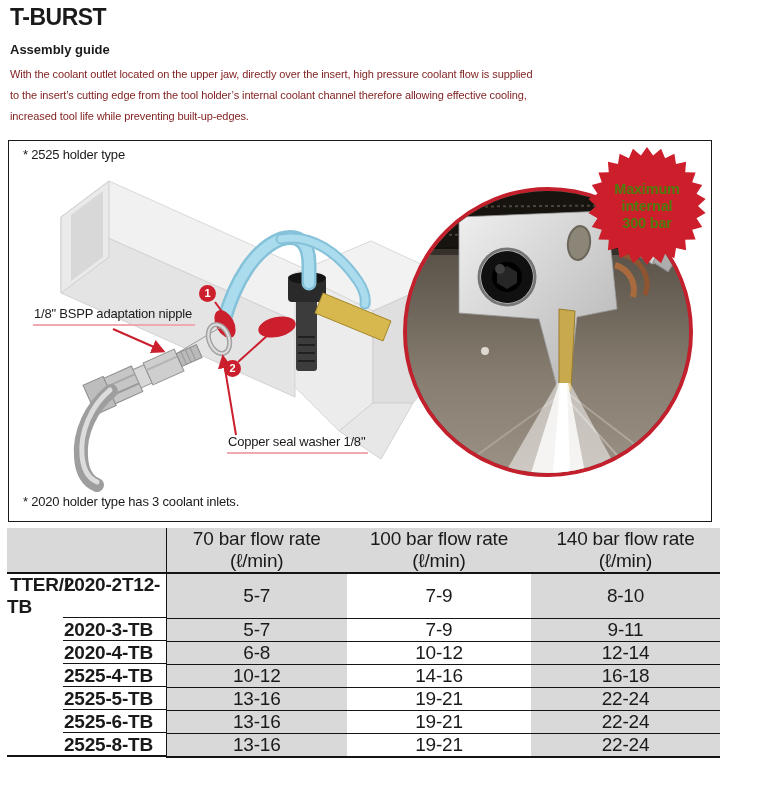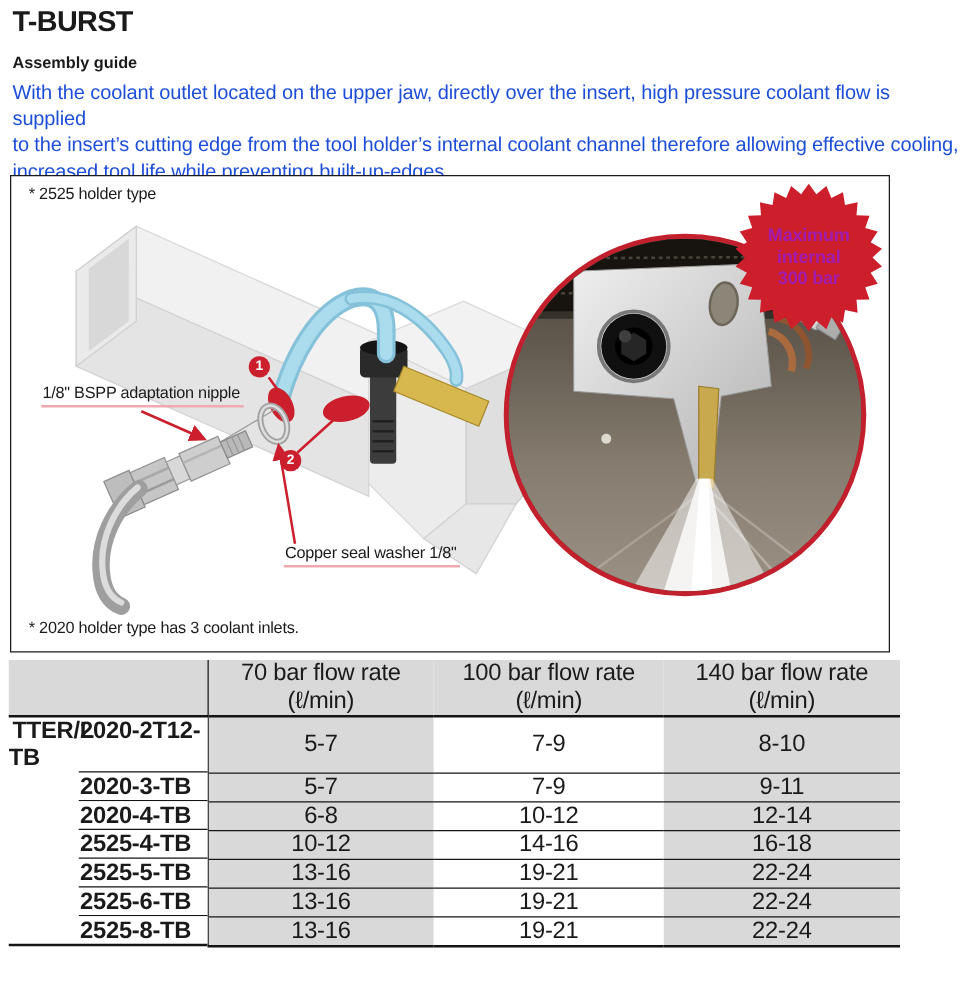--- a/index.html
+++ b/index.html
@@ -1,22 +1,22 @@
 <!DOCTYPE html>
 <html><head>
 <meta charset="utf-8">
 <style>
   html,body{margin:0;padding:0;background:#fff;}
   .page{position:relative;width:775px;height:800px;background:#ffffff;overflow:hidden;
         font-family:"Liberation Sans",sans-serif;color:#1a1a1a;}
 
   .title{position:absolute;left:10px;top:4px;font-size:23px;font-weight:bold;letter-spacing:-0.5px;margin:0;}
   .subtitle{position:absolute;left:10px;top:42px;font-size:13px;font-weight:bold;margin:0;}
-  .intro{position:absolute;left:10px;top:64px;width:757px;font-size:16px;line-height:21px;
-         white-space:pre-line;letter-spacing:-0.1px;margin:0;color:#1d4ed8;}
+  .intro{position:absolute;left:10px;top:64px;width:757px;font-size:11px;line-height:21px;
+         white-space:pre-line;letter-spacing:-0.1px;margin:0;color:#7f1d1d;}
 
   
   .figure-box{position:absolute;left:8px;top:140px;width:704px;height:382px;
               border:1.5px solid #1a1a1a;box-sizing:border-box;background:#fff;}
   .holder-note{position:absolute;left:14px;top:6px;font-size:13px;letter-spacing:-0.2px;}
   .fig-footnote{position:absolute;left:14px;top:353px;font-size:13px;letter-spacing:-0.2px;}
   .illustration{position:absolute;left:0;top:0;width:704px;height:382px;}
 
   .fig-label{position:absolute;font-size:13px;letter-spacing:-0.2px;
              border-bottom:2px solid #f0a9b2;padding:0 3px 3px 1px;background:transparent;}
@@ -30,21 +30,21 @@
   .marker-2{left:215px;top:219px;}
 
   .photo{position:absolute;left:394px;top:46px;width:290px;height:290px;border-radius:50%;
          border:4px solid #c2202c;box-sizing:border-box;overflow:hidden;background:#6b645a;}
   .photo svg{display:block;}
 
   .badge{position:absolute;left:578px;top:5px;width:120px;height:120px;}
   .badge svg{position:absolute;left:0;top:0;}
   .badge-text{position:absolute;left:0;top:0;width:120px;height:120px;display:flex;
               flex-direction:column;align-items:center;justify-content:center;
-              color:#a21caf;font-weight:bold;font-size:14.5px;line-height:17px;letter-spacing:-0.2px;}
+              color:#4d7c0f;font-weight:bold;font-size:14.5px;line-height:17px;letter-spacing:-0.2px;}
 
   
   .table-wrap{position:absolute;left:7px;top:528px;width:713px;}
   table.flow{border-collapse:collapse;width:713px;font-size:19px;letter-spacing:-0.2px;table-layout:fixed;}
   table.flow th{background:#d9d9d9;font-weight:normal;height:21px;text-align:center;
                 border-bottom:2px solid #141414;padding:0;}
   table.flow th.label-col{border-right:1.6px solid #141414;}
   table.flow td{height:19px;text-align:center;border-bottom:1.4px solid #141414;padding:0;}
   table.flow td.g{background:#d9d9d9;}
   table.flow td.w{background:#ffffff;}

